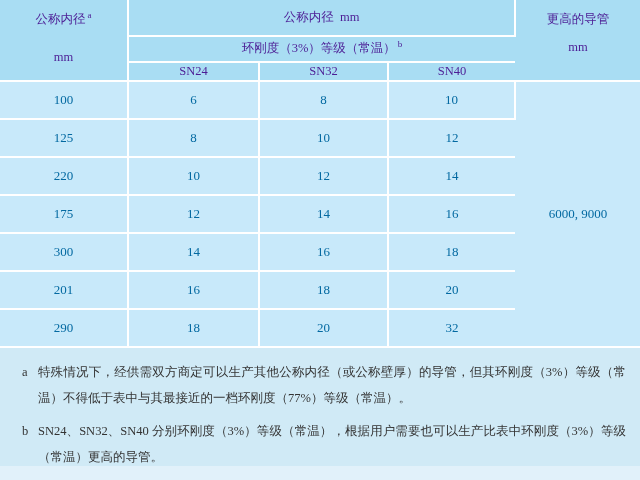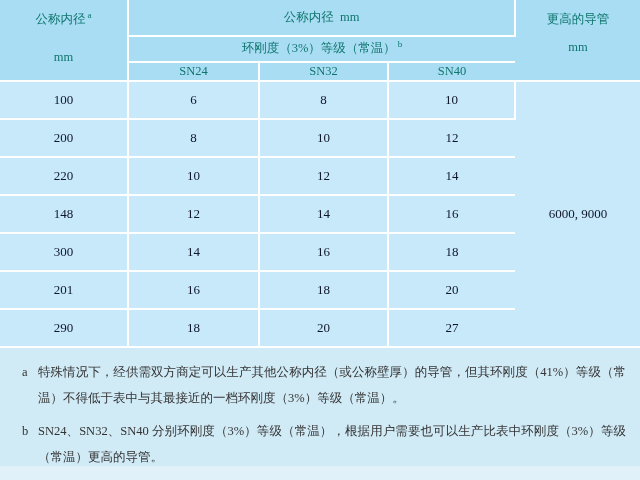--- a/index.html
+++ b/index.html
@@ -21,23 +21,23 @@
   .spec-table th, .spec-table td {
     border: 0;
     border-right: 2px solid #ffffff;
     border-bottom: 2px solid #ffffff;
     padding: 0;
     text-align: center;
     vertical-align: middle;
     font-weight: normal;
     font-size: 13px;
     background: #c8e9fa;
-    color: #0f172a;
+    color: #0369a1;
   }
-  .spec-table th.hd { background: #a9ddf3; color: #0f766e; font-size: 12.5px; }
+  .spec-table th.hd { background: #a9ddf3; color: #4c1d95; font-size: 12.5px; }
   .spec-table tr > *:last-child { border-right: 0; }
 
   .tr-h1 { height: 33px; }
   .tr-h2 { height: 24px; }
   .tr-h3 { height: 18px; }
   .tr-body { height: 35px; }
 
   th.stack { vertical-align: top; }
   .stack .line1 { margin-top: 11px; white-space: pre; }
   .stack.wide-gap .line2 { margin-top: 22px; }
@@ -107,62 +107,62 @@
       </tr>
 
       <tr class="tr-body">
         <td>100</td>
         <td>6</td>
         <td>8</td>
         <td>10</td>
         <td rowspan="7">6000, 9000</td>
       </tr>
       <tr class="tr-body">
-        <td>200</td>
+        <td>125</td>
         <td>8</td>
         <td>10</td>
         <td>12</td>
       </tr>
       <tr class="tr-body">
         <td>220</td>
         <td>10</td>
         <td>12</td>
         <td>14</td>
       </tr>
       <tr class="tr-body">
-        <td>148</td>
+        <td>175</td>
         <td>12</td>
         <td>14</td>
         <td>16</td>
       </tr>
       <tr class="tr-body">
         <td>300</td>
         <td>14</td>
         <td>16</td>
         <td>18</td>
       </tr>
       <tr class="tr-body">
         <td>201</td>
         <td>16</td>
         <td>18</td>
         <td>20</td>
       </tr>
       <tr class="tr-body">
         <td>290</td>
         <td>18</td>
         <td>20</td>
-        <td>27</td>
+        <td>32</td>
       </tr>
     </tbody>
   </table>
 
   <div class="notes">
     <div class="note">
       <span class="note-label">a</span>
-      <span class="note-text">特殊情况下，经供需双方商定可以生产其他公称内径（或公称壁厚）的导管，但其环刚度（41%）等级（常温）不得低于表中与其最接近的一档环刚度（3%）等级（常温）。</span>
+      <span class="note-text">特殊情况下，经供需双方商定可以生产其他公称内径（或公称壁厚）的导管，但其环刚度（3%）等级（常温）不得低于表中与其最接近的一档环刚度（77%）等级（常温）。</span>
     </div>
     <div class="note">
       <span class="note-label">b</span>
       <span class="note-text">SN24、SN32、SN40 分别环刚度（3%）等级（常温），根据用户需要也可以生产比表中环刚度（3%）等级（常温）更高的导管。</span>
     </div>
   </div>
 
   <div class="bottom-strip"></div>
 
 </div>

